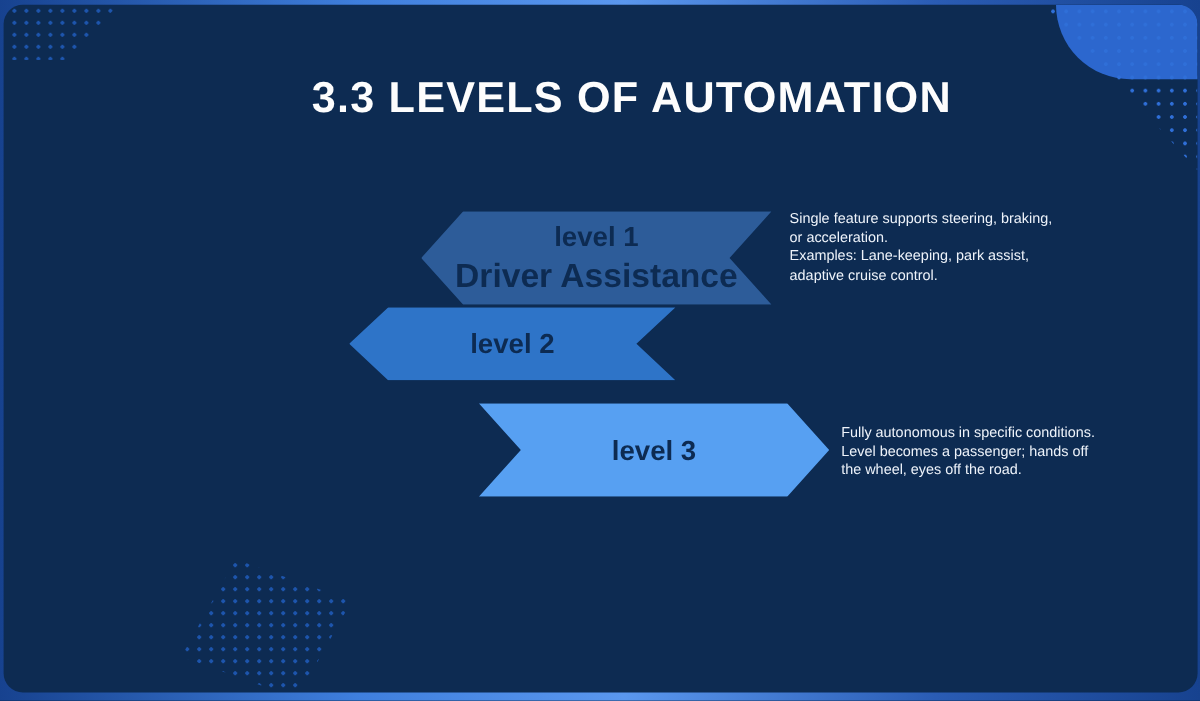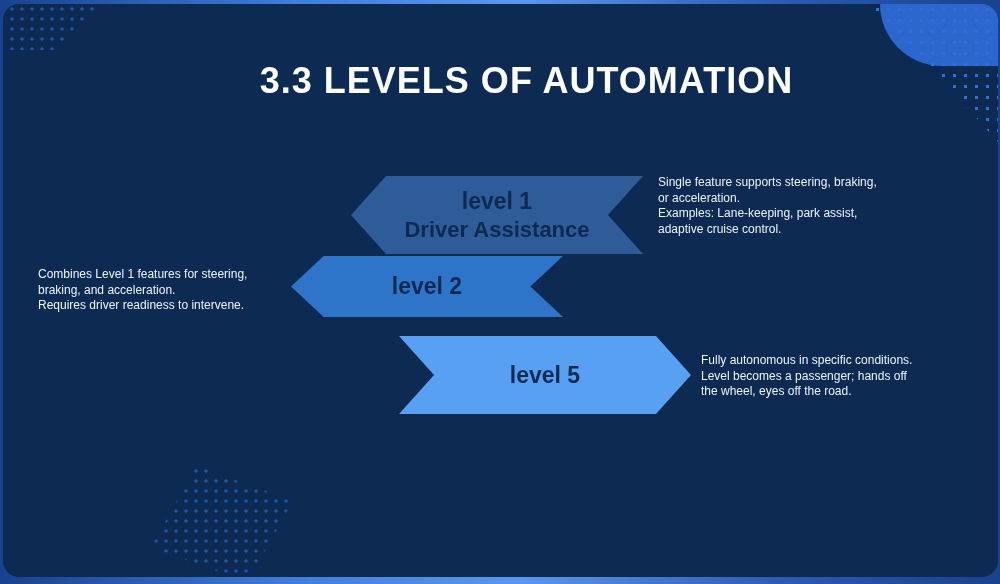--- a/index.html
+++ b/index.html
@@ -39,21 +39,21 @@
     text-align:center; color:#fdfdfd;
     font-size:36px; font-weight:bold; letter-spacing:1px;margin-left:26px;
   }
 
   .banner {
     position:absolute; display:flex; flex-direction:column;
     align-items:center; justify-content:center;
     color:#0d2b52; text-align:center;
   }
   .banner .lvl { font-size:23px; font-weight:bold; line-height:1.15; }
-  .banner .nm  { font-size:22px; font-weight:bold; line-height:1.15; margin-top:3px; }
+  .banner .nm  { font-size:28px; font-weight:bold; line-height:1.15; margin-top:3px; }
 
   .chev-left  { clip-path:polygon(0 50%, 12% 0, 100% 0, 88% 50%, 100% 100%, 12% 100%); }
   .chev-right { clip-path:polygon(0 0, 88% 0, 100% 50%, 88% 100%, 0 100%, 12% 50%); }
 
   #banner1 { left:348px; top:172px; width:292px; height:78px; }
   #banner2 { left:288px; top:252px; width:272px; height:61px; }
   #banner3 { left:396px; top:332px; width:292px; height:78px; }
 
   .note {
     position:absolute; color:#eef3fa; font-size:12px; line-height:1.3;
@@ -79,28 +79,25 @@
     <div class="banner chev-left" id="banner1" style="background: rgb(45, 92, 153);">
       <div class="lvl">level 1</div>
       <div class="nm">Driver Assistance</div>
     </div>
 
     <div class="banner chev-left" id="banner2" style="background: rgb(46, 116, 200);">
       <div class="lvl">level 2</div>
     </div>
 
     <div class="banner chev-right" id="banner3" style="background: rgb(87, 160, 242);">
-      <div class="lvl">level 5</div>
+      <div class="lvl">level 3</div>
     </div>
 
     <div class="note" id="note1">Single feature supports steering, braking,
 or acceleration.
 Examples: Lane-keeping, park assist,
 adaptive cruise control.</div>
-    <div class="note" id="note2">Combines Level 1 features for steering,
-braking, and acceleration.
-Requires driver readiness to intervene.</div>
     <div class="note" id="note3">Fully autonomous in specific conditions.
 Level becomes a passenger; hands off
 the wheel, eyes off the road.</div>
 
   </div>
 </div>
 
 </body></html>

